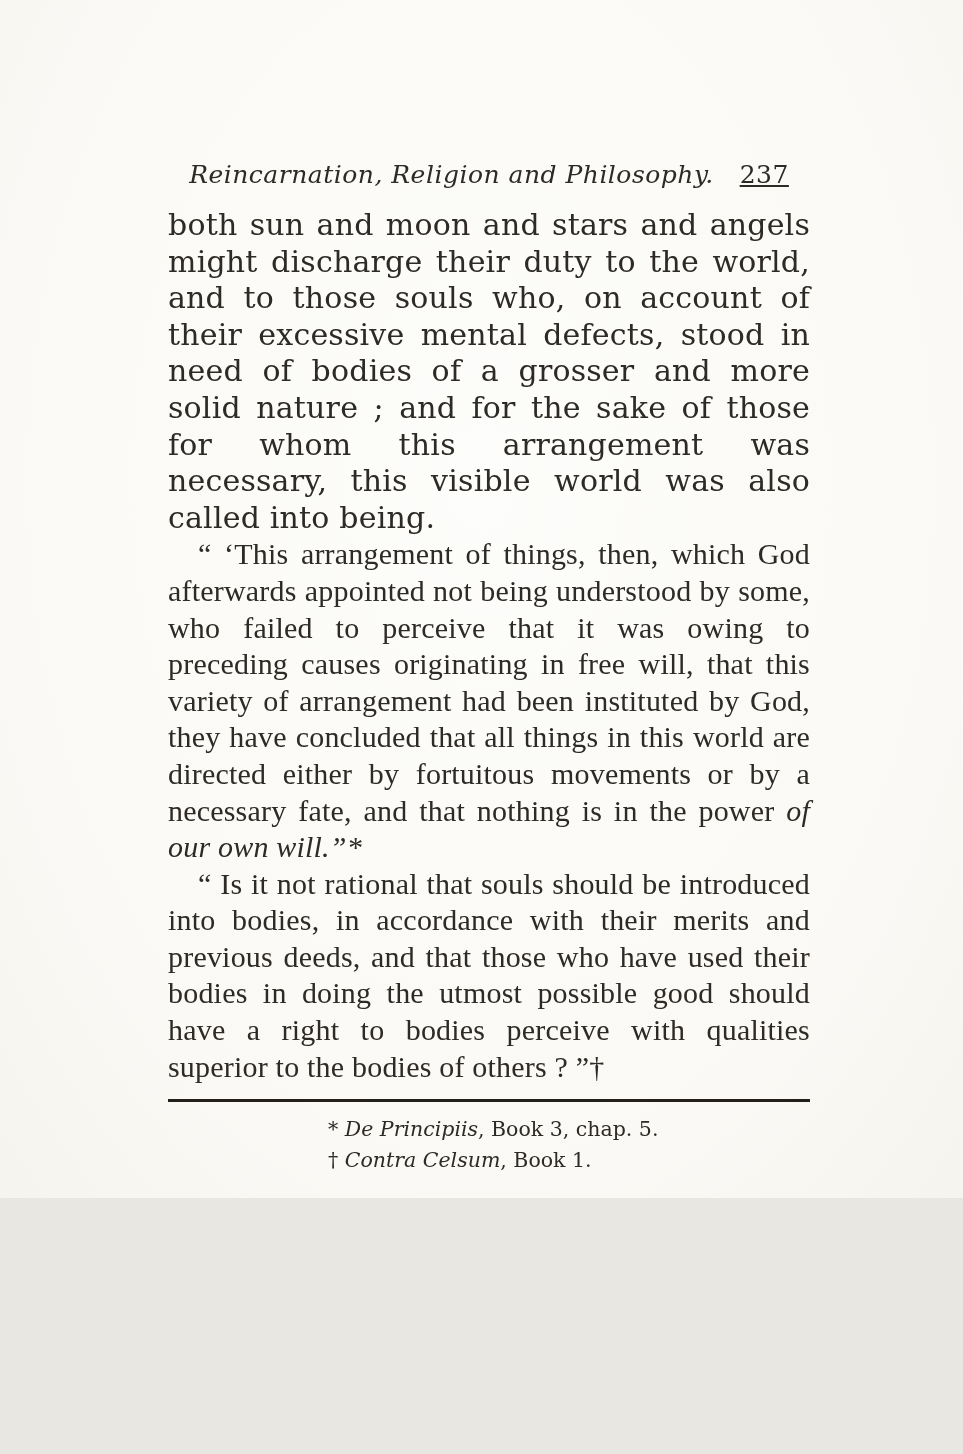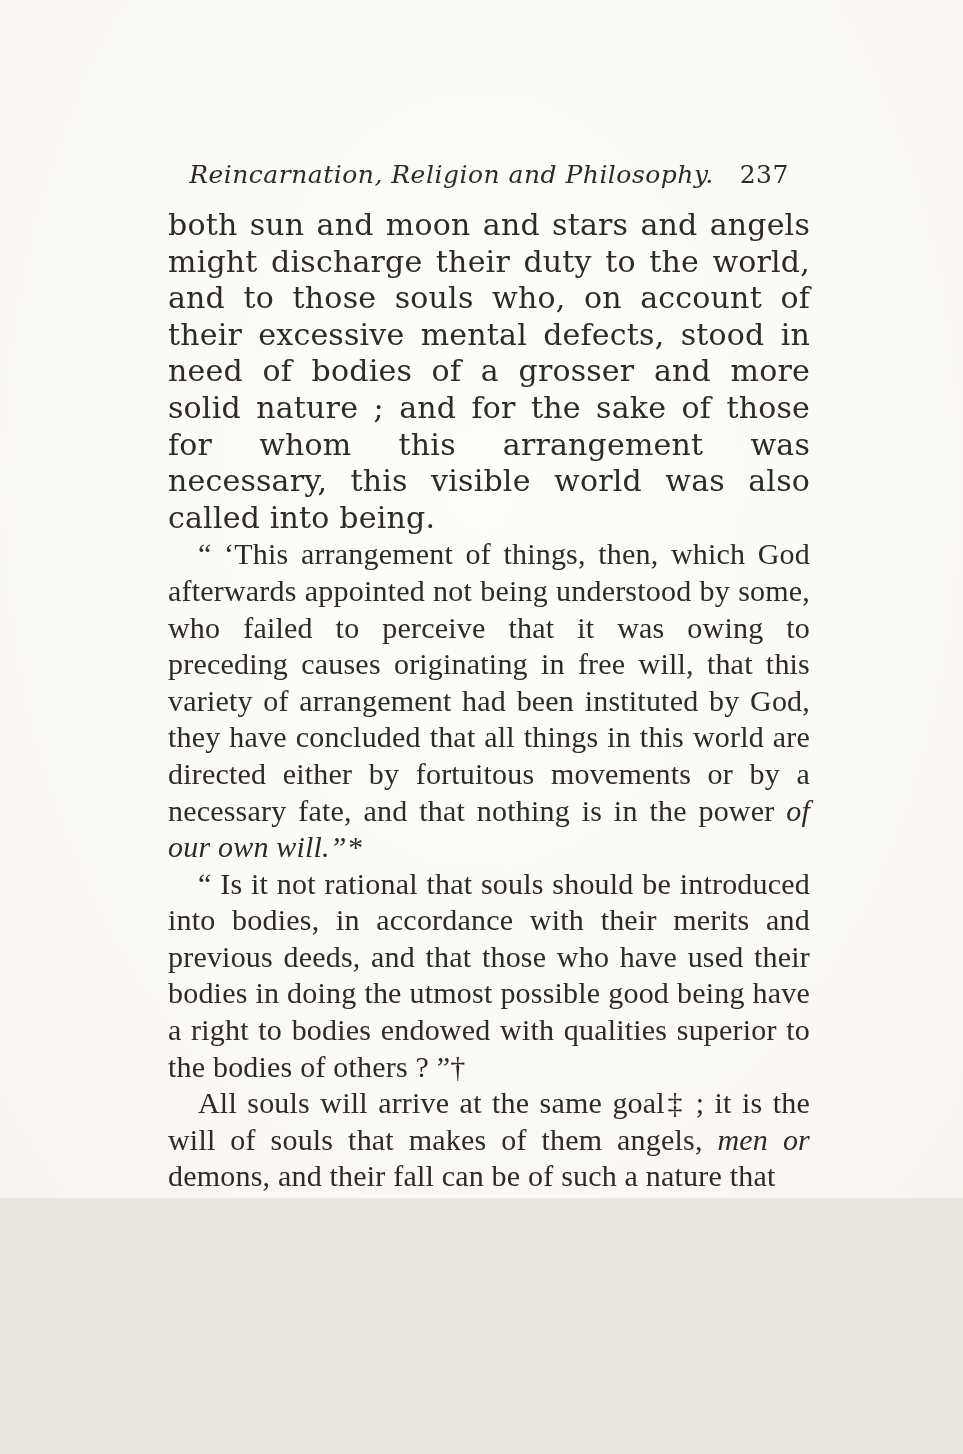--- a/index.html
+++ b/index.html
@@ -33,20 +33,21 @@
     font-size: 25px;
     margin-bottom: 18px;
     letter-spacing: 0.5px;
     white-space: nowrap;
   }
   .running-header .title {
     font-style: italic;
   }
   .running-header .folio {
     font-style: normal;
+    text-decoration: underline;
   }
   .body-text {
     font-size: 30px;
     line-height: 36.6px;
     text-align: justify;
     letter-spacing: 0.2px;
   }
   .para {
     margin: 0;
   }
@@ -82,23 +83,24 @@
   <div class="text-block">
 
     <div class="running-header">
       <span class="title">Reincarnation, Religion and Philosophy.</span>
       <span class="folio">237</span>
     </div>
 
     <div class="body-text">
         <p class="para"><span>both sun and moon and stars and angels might discharge their duty to the world, and to those souls who, on account of their excessive mental defects, stood in need of bodies of a grosser and more solid nature ; and for the sake of those for whom this arrangement was necessary, this visible world was also called into being.</span></p>
         <p class="para indent"><span>“ ‘This arrangement of things, then, which God afterwards appointed not being understood by some, who failed to perceive that it was owing to preceding causes originating in free will, that this variety of arrangement had been instituted by God, they have concluded that all things in this world are directed either by fortuitous movements or by a necessary fate, and that nothing is in the power </span><span class="italic">of our own will.”*</span></p>
-        <p class="para indent"><span>“ Is it not rational that souls should be introduced into bodies, in accordance with their merits and previous deeds, and that those who have used their bodies in doing the utmost possible good being have a right to bodies endowed with qualities superior to the bodies of others ? ”†</span></p>
-        <p class="para indent"><span>All souls will arrive at the same goal‡ ; it is the will of souls that makes of them angels, </span><span class="italic">men or</span><span> demons, and their fall can be of such a nature that</span></p>
+        <p class="para indent"><span>“ Is it not rational that souls should be introduced into bodies, in accordance with their merits and previous deeds, and that those who have used their bodies in doing the utmost possible good should have a right to bodies perceive with qualities superior to the bodies of others ? ”†</span></p>
       </div>
 
     <hr class="footnote-rule">
 
     <div class="footnotes">
+        <div class="footnote"><span>* </span><span class="italic">De Principiis</span><span>, Book 3, chap. 5.</span></div>
+        <div class="footnote"><span>† </span><span class="italic">Contra Celsum</span><span>, Book 1.</span></div>
       </div>
 
   </div>
 </div>
 
 </body></html>

